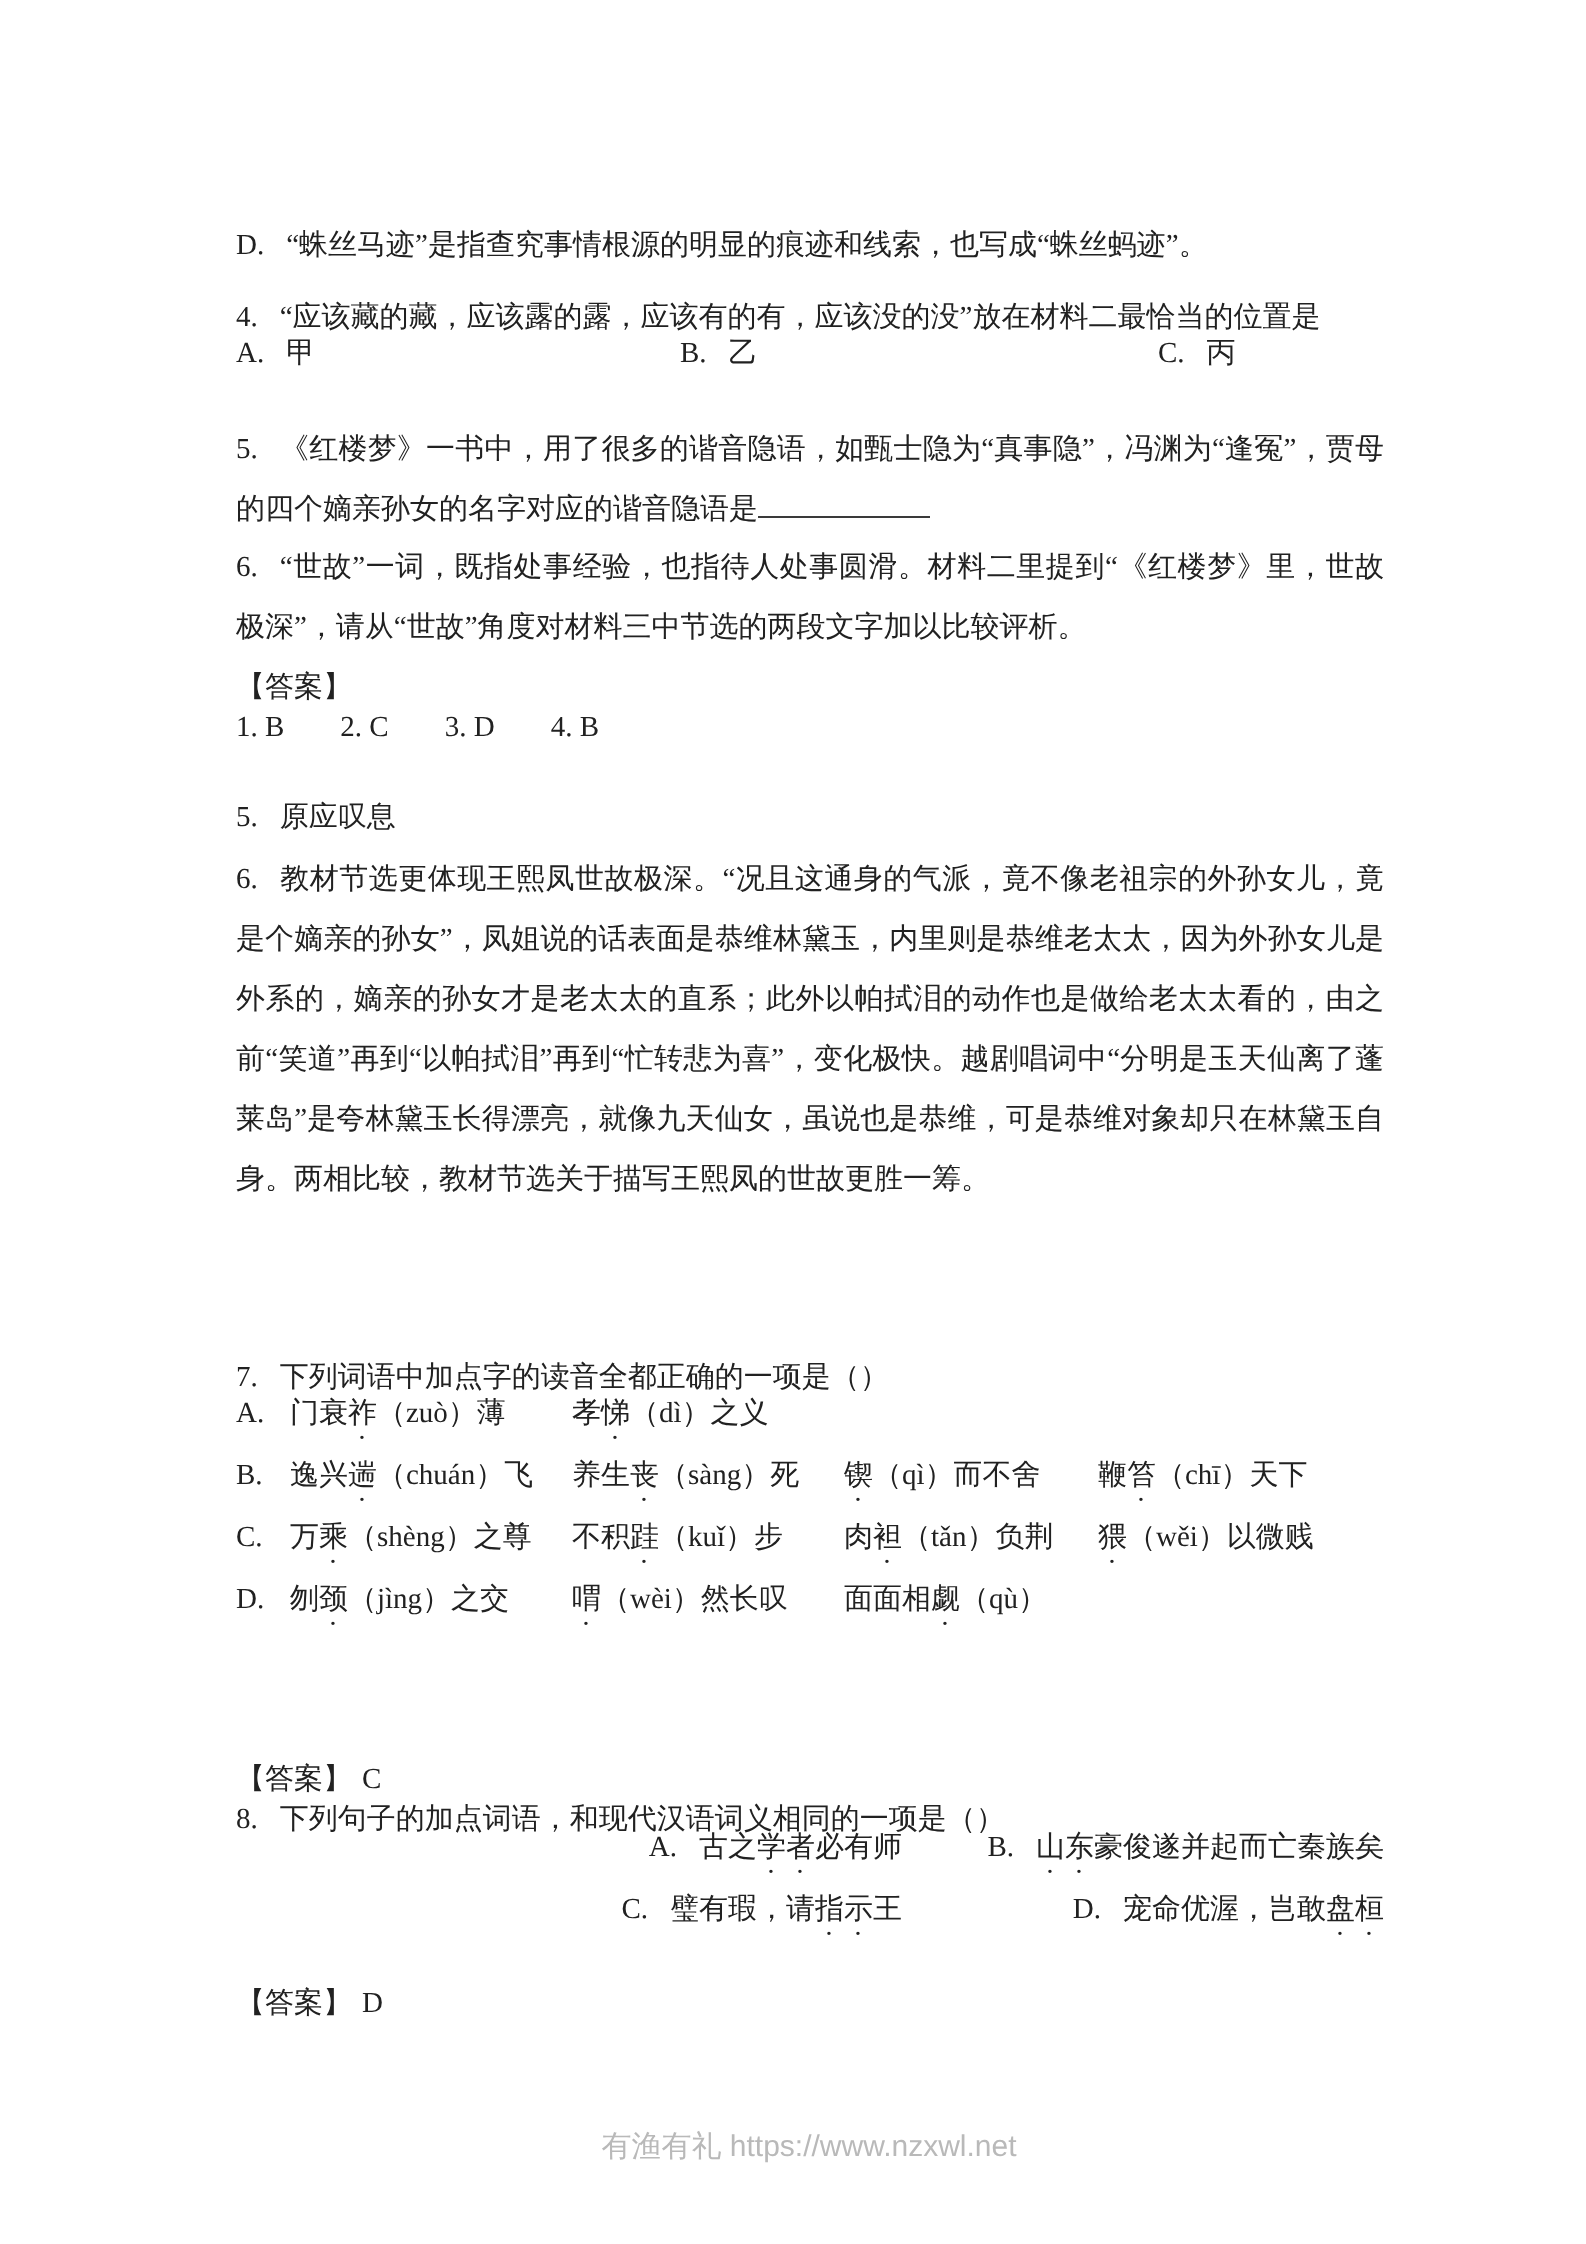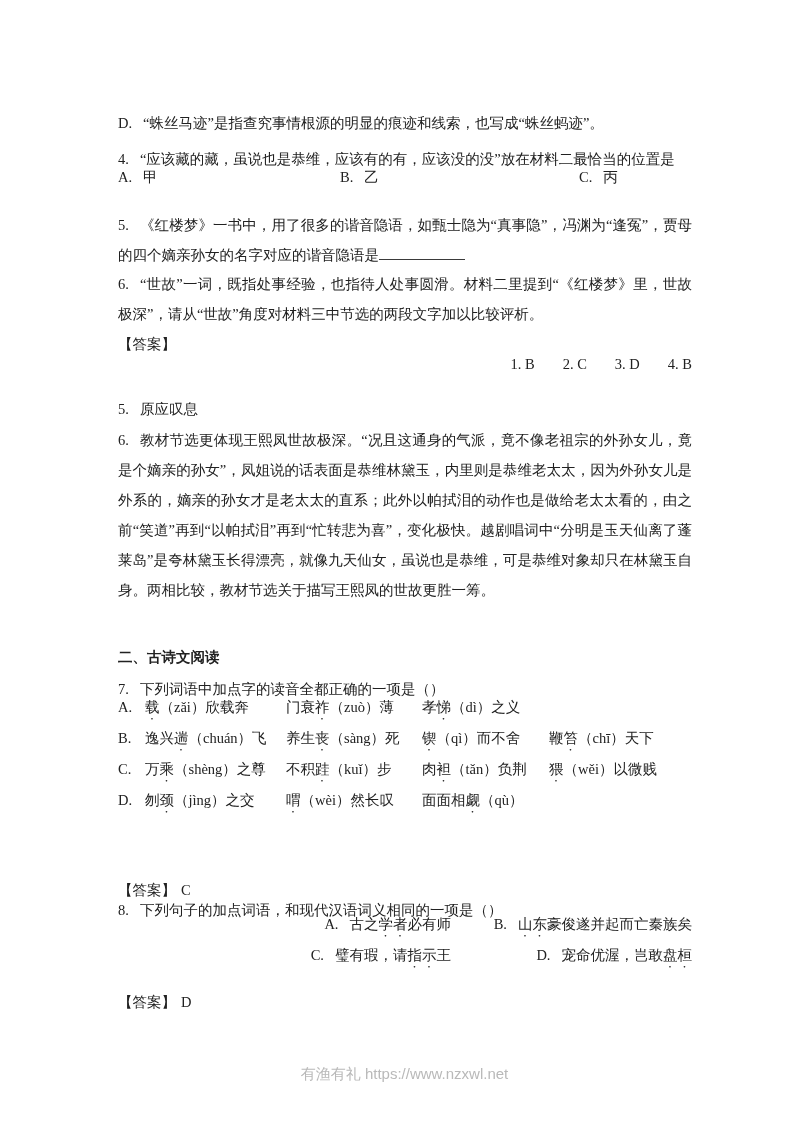--- a/index.html
+++ b/index.html
@@ -16,21 +16,21 @@
   .blk {
     position:absolute;
     left:118px; right:117px;
     line-height:30px;
     text-align:justify;
   }
   .lbl { margin-right:11px; }
   .bold { font-weight:bold; }
   .optrow { height:30px; }
   .optrow .opt { position:absolute; top:0; white-space:nowrap; }
-  .ansrow { display:flex; gap:28px; text-align:left;justify-content:flex-end; }
+  .ansrow { display:flex; gap:28px; text-align:left; }
   .q7row {
     display:grid;
     grid-template-columns:27px 141px 136px 127px auto;
     line-height:31px;
     white-space:nowrap;
     text-align:left;
   }
   .q8grid {
     display:grid;
     grid-template-columns:333px 1fr;
@@ -61,21 +61,21 @@
     color:#b9b9b9;
   }
 </style>
 </head>
 <body>
 
 <div class="page">
 
   <p class="blk" style="top:93px"><span class="lbl">D.</span><span>“蛛丝马迹”是指查究事情根源的明显的痕迹和线索，也写成“蛛丝蚂迹”。</span></p>
 
-  <p class="blk" style="top:129px"><span class="lbl">4.</span><span>“应该藏的藏，虽说也是恭维，应该有的有，应该没的没”放在材料二最恰当的位置是</span></p>
+  <p class="blk" style="top:129px"><span class="lbl">4.</span><span>“应该藏的藏，应该露的露，应该有的有，应该没的没”放在材料二最恰当的位置是</span></p>
 
   <div class="blk optrow" style="top:162px">
     <span class="opt" style="left:0"><span class="lbl">A.</span><span>甲</span></span>
     <span class="opt" style="left:222px"><span class="lbl">B.</span><span>乙</span></span>
     <span class="opt" style="left:461px"><span class="lbl">C.</span><span>丙</span></span>
   </div>
 
   <p class="blk" style="top:195px"><span class="lbl">5.</span><span>《红楼梦》一书中，用了很多的谐音隐语，如甄士隐为“真事隐”，冯渊为“逢冤”，贾母的四个嫡亲孙女的名字对应的谐音隐语是</span><span class="blank"></span></p>
 
   <p class="blk" style="top:254px"><span class="lbl">6.</span><span>“世故”一词，既指处事经验，也指待人处事圆滑。材料二里提到“《红楼梦》里，世故极深”，请从“世故”角度对材料三中节选的两段文字加以比较评析。</span></p>
@@ -86,28 +86,26 @@
     <span>1. B</span>
     <span>2. C</span>
     <span>3. D</span>
     <span>4. B</span>
   </div>
 
   <p class="blk" style="top:379px"><span class="lbl">5.</span><span>原应叹息</span></p>
 
   <p class="blk" style="top:410px"><span class="lbl">6.</span><span>教材节选更体现王熙凤世故极深。“况且这通身的气派，竟不像老祖宗的外孙女儿，竟是个嫡亲的孙女”，凤姐说的话表面是恭维林黛玉，内里则是恭维老太太，因为外孙女儿是外系的，嫡亲的孙女才是老太太的直系；此外以帕拭泪的动作也是做给老太太看的，由之前“笑道”再到“以帕拭泪”再到“忙转悲为喜”，变化极快。越剧唱词中“分明是玉天仙离了蓬莱岛”是夸林黛玉长得漂亮，就像九天仙女，虽说也是恭维，可是恭维对象却只在林黛玉自身。两相比较，教材节选关于描写王熙凤的世故更胜一筹。</span></p>
 
-  <p class="blk bold" style="top:627px"><span>二、古诗文阅读</span></p>
 
   <p class="blk" style="top:659px"><span class="lbl">7.</span><span>下列词语中加点字的读音全都正确的一项是（）</span></p>
 
   <div class="blk" style="top:692px; line-height:31px;">
     <div class="q7row">
       <span>A.</span>
-      <span><span class="em-dot">载</span><span>（zǎi）欣载奔</span></span>
       <span><span>门衰</span><span class="em-dot">祚</span><span>（zuò）薄</span></span>
       <span><span>孝</span><span class="em-dot">悌</span><span>（dì）之义</span></span>
     </div>
     <div class="q7row">
       <span>B.</span>
       <span><span>逸兴</span><span class="em-dot">遄</span><span>（chuán）飞</span></span>
       <span><span>养生</span><span class="em-dot">丧</span><span>（sàng）死</span></span>
       <span><span class="em-dot">锲</span><span>（qì）而不舍</span></span>
       <span><span>鞭</span><span class="em-dot">笞</span><span>（chī）天下</span></span>
     </div>

